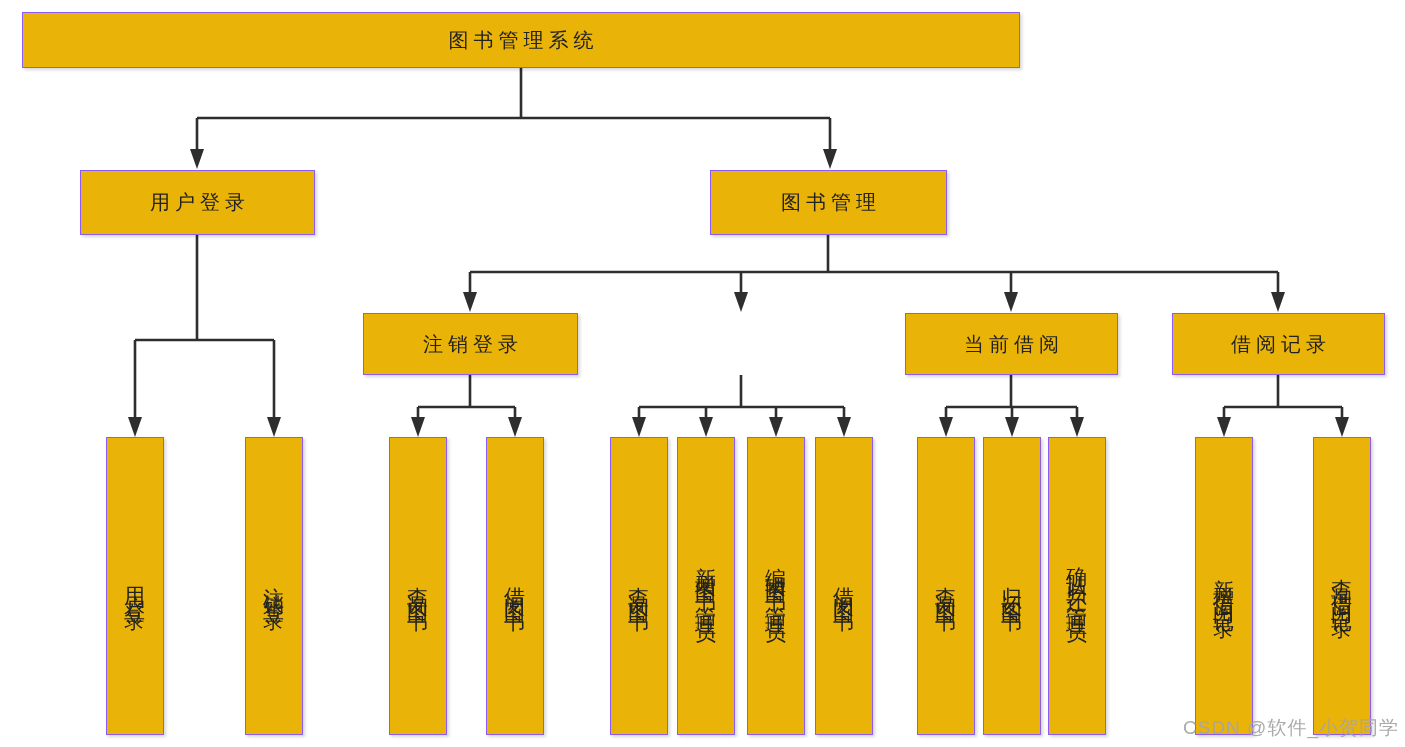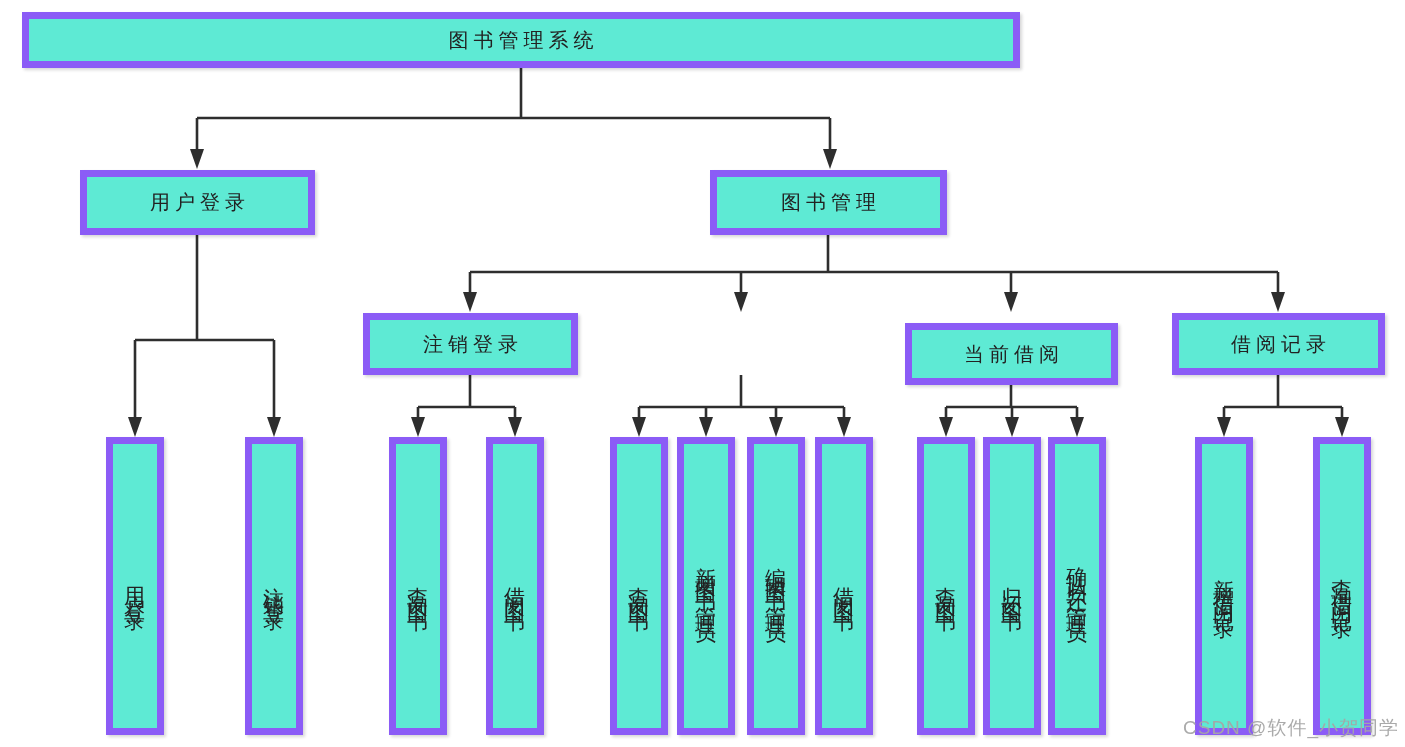--- a/index.html
+++ b/index.html
@@ -4,22 +4,22 @@
 <style>
   html,body{margin:0;padding:0;background:#ffffff;}
   body{
     width:1405px;height:747px;position:relative;overflow:hidden;
     font-family:"Liberation Sans","DejaVu Sans",sans-serif;
     color:#222222;
   }
   .stage{position:absolute;left:0;top:0;width:1405px;height:747px;}
   svg.wires{position:absolute;left:0;top:0;z-index:1;}
   .node{
-    position:absolute;z-index:2;background:#5eead4;
-    border:7px solid #8b5cf6;box-sizing:border-box;
+    position:absolute;z-index:2;background:#eab308;
+    border:1px solid #8b5cf6;box-sizing:border-box;
     display:flex;align-items:center;justify-content:center;
     box-shadow:2px 2px 3px rgba(0,0,0,0.16);
   }
   .hbox{font-size:20px;letter-spacing:5px;text-indent:5px;white-space:nowrap;}
   .vbox span{
     writing-mode:vertical-rl;text-orientation:mixed;
     font-size:21px;letter-spacing:8px;line-height:1;white-space:nowrap;
   }
   .watermark{
     position:absolute;z-index:3;left:1183px;top:715px;
@@ -70,21 +70,21 @@
       <polygon points="1335,417 1349,417 1342,437"></polygon>
     </g>
   </svg>
 
   <div class="node hbox" style="left:22px;top:12px;width:998px;height:56px;">图书管理系统</div>
 
   <div class="node hbox" style="left:80px;top:170px;width:235px;height:65px;">用户登录</div>
   <div class="node hbox" style="left:710px;top:170px;width:237px;height:65px;text-align:center;">图书管理</div>
 
   <div class="node hbox" style="left:363px;top:313px;width:215px;height:62px;">注销登录</div>
-  <div class="node hbox" style="left:905px;top:313px;width:213px;height:62px;margin-top:10px;">当前借阅</div>
+  <div class="node hbox" style="left:905px;top:313px;width:213px;height:62px;">当前借阅</div>
   <div class="node hbox" style="left:1172px;top:313px;width:213px;height:62px;">借阅记录</div>
 
   <div class="node vbox" style="left:106px;top:437px;width:58px;height:298px;">
     <span>用户登录</span>
   </div>
   <div class="node vbox" style="left:245px;top:437px;width:58px;height:298px;">
     <span>注销登录</span>
   </div>
 
   <div class="node vbox" style="left:389px;top:437px;width:58px;height:298px;">

